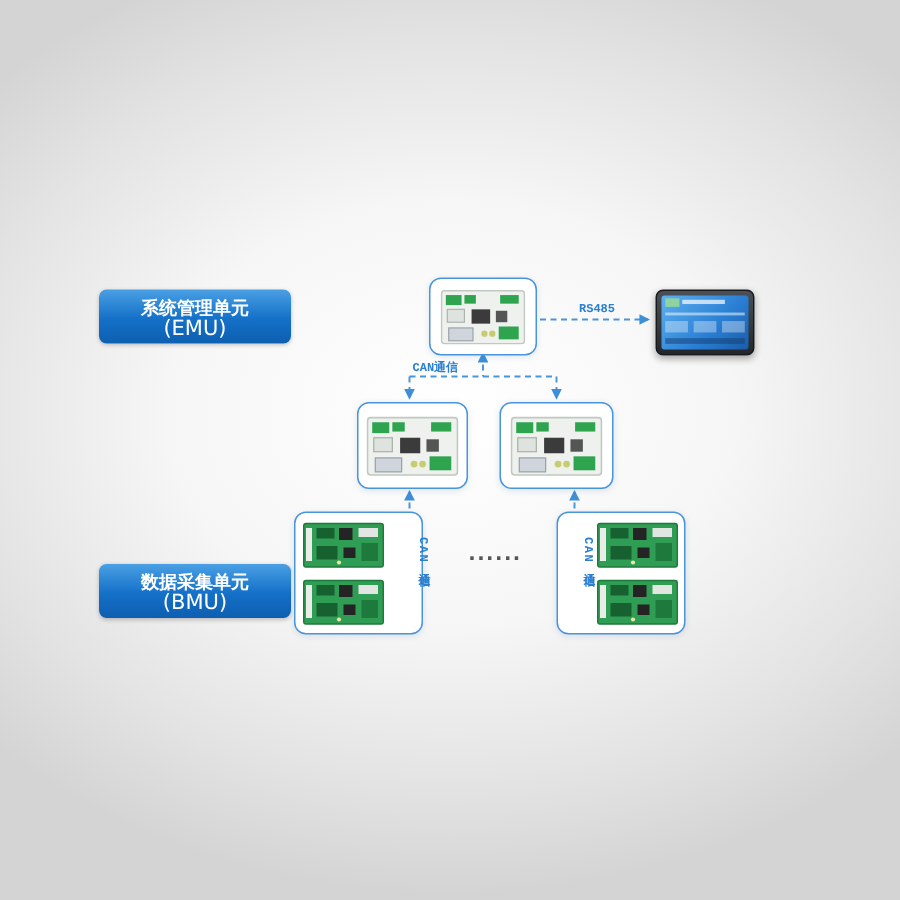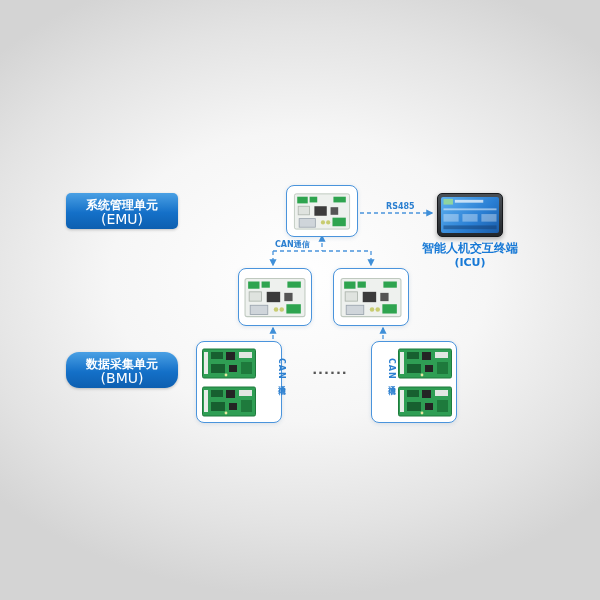--- a/index.html
+++ b/index.html
@@ -9,31 +9,31 @@
   }
   .stage{
     position:relative;
     width:600px;height:600px;
     overflow:hidden;
     background:
       radial-gradient(ellipse 420px 320px at 50% 46%, #ffffff 0%, #f6f6f6 45%, #e3e3e3 78%, #d4d4d4 100%);
   }
   
   .side-label{
-    position:absolute;left:66px;width:112px;height:36px;
+    position:absolute;left:66px;width:128px;height:36px;
     background:linear-gradient(180deg,#4aa0e4 0%,#1470c8 55%,#0d5fb0 100%);
     border-radius:5px;color:#fff;
     display:flex;flex-direction:column;align-items:center;justify-content:center;gap:1px;
     box-shadow:0 1px 3px rgba(0,0,0,.22);
   }
   .side-label .l1{font-size:12px;font-weight:600;line-height:14px;}
   .side-label .l2{font-size:14px;line-height:12px;}
   .lbl-emu{top:193px;}
   .lbl-cmu{top:283px;}
-  .lbl-bmu{top:352px;border-radius:13px;}
+  .lbl-bmu{top:376px;}
   
   .device-box{
     position:absolute;background:#ffffff;
     border:1.5px solid #4a94dc;border-radius:8px;
     box-sizing:border-box;
     display:flex;align-items:center;justify-content:center;
     box-shadow:0 1px 4px rgba(40,90,150,.14);
   }
   .box-emu {left:286px;top:185px;width:72px;height:52px;}
   .box-cmu1{left:238px;top:268px;width:74px;height:58px;}
@@ -61,21 +61,21 @@
   .hmi-screen svg{display:block;width:100%;height:100%;}
   .icu-label{
     position:absolute;left:415px;top:241px;width:110px;text-align:center;
     color:#1779d6;font-weight:600;
   }
   .icu-label .l1{font-size:12px;line-height:15px;display:block;}
   .icu-label .l2{font-size:11px;line-height:14px;display:block;}
   
   .wires{position:absolute;left:0;top:0;pointer-events:none;}
   .wire-label{
-    position:absolute;color:#2b7fd0;font-size:8px;font-weight:600;white-space:nowrap;
+    position:absolute;color:#2b7fd0;font-size:8px;font-weight:600;white-space:nowrap;font-family:Liberation Mono, monospace;
   }
   .can-top{left:275px;top:239px;}
   .rs485-lbl{left:386px;top:202px;}
   .vert{writing-mode:vertical-rl;letter-spacing:1px;}
   .can-left{left:275px;top:358px;}
   .can-right{left:385px;top:358px;}
   .ellipsis{
     position:absolute;left:303px;top:362px;width:54px;text-align:center;
     font-size:13px;font-weight:700;color:#555;letter-spacing:1px;
   }
@@ -161,24 +161,20 @@
         <rect x="2" y="2" width="10" height="6" fill="#8fd4a0"></rect>
         <rect x="14" y="3" width="30" height="3" fill="rgba(255,255,255,.7)"></rect>
         <rect x="2" y="12" width="56" height="2" fill="rgba(255,255,255,.5)"></rect>
         <rect x="2" y="18" width="16" height="8" fill="rgba(255,255,255,.35)"></rect>
         <rect x="22" y="18" width="16" height="8" fill="rgba(255,255,255,.35)"></rect>
         <rect x="42" y="18" width="16" height="8" fill="rgba(255,255,255,.35)"></rect>
         <rect x="2" y="30" width="56" height="4" fill="rgba(20,60,110,.5)"></rect>
       </svg>
     </div>
   </div>
-  <div class="icu-label">
-    <span class="l1">智能人机交互终端</span>
-    <span class="l2">(ICU)</span>
-  </div>
 
   <div class="device-box box-cmu1">
     <svg class="board-cmu" viewBox="0 0 60 42">
         <use href="#pcb-light"></use>
       </svg>
   </div>
   <div class="device-box box-cmu2">
     <svg class="board-cmu" viewBox="0 0 60 42">
         <use href="#pcb-light"></use>
       </svg>

